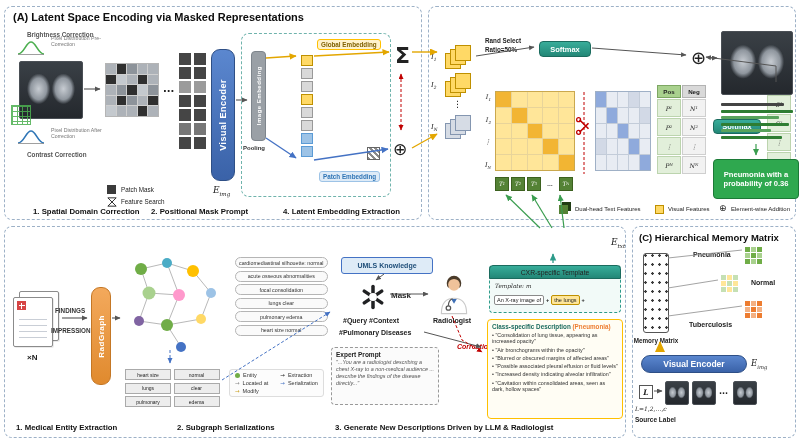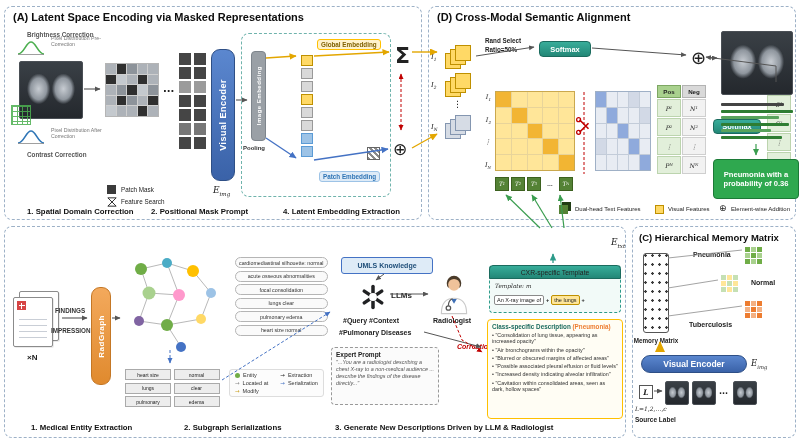--- a/index.html
+++ b/index.html
@@ -200,27 +200,26 @@
     <span class="tx ic" style="left:388px;top:132px;font-size:17px">⊕</span>
     <div class="abs hatch" style="left:362px;top:140px;width:13px;height:13px"></div>
 
     <span class="abs" style="left:102px;top:178px;width:9px;height:9px;background:#3b3b3b"></span>
     <span class="tx" style="left:116px;top:179px;font-size:6.3px">Patch Mask</span>
     <svg class="abs" style="left:102px;top:190px" width="10" height="10" viewBox="0 0 12 12">
         <path d="M1 1 H11 L1 11 H11 Z" fill="none" stroke="#333" stroke-width="1.2"></path>
       </svg>
     <span class="tx" style="left:116px;top:191px;font-size:6.3px">Feature Search</span>
 
-    <span class="tx step" style="left:22px;top:200px">1. Spatial Domain Correction</span>
+    <span class="tx step" style="left:28px;top:200px">1. Spatial Domain Correction</span>
     <span class="tx step" style="left:146px;top:200px">2. Positional Mask Prompt</span>
     <span class="tx step" style="left:278px;top:200px">4. Latent Embedding Extraction</span>
   </section>
 
   <section class="panel" style="left:428px;top:6px;width:368px;height:214px">
-    <h2 class="ptitle" style="left:8px;top:4px;font-size:11px">(D) Cross-Modal Semantic Alignment</h2>
 
     <span class="mlab" style="left:2px;top:46px"><span>I</span><sub>1</sub></span>
     <div class="stk y" style="left:16px;top:38px">
         <i></i>
         <i></i>
         <i></i>
       </div>
     <span class="mlab" style="left:2px;top:74px"><span>I</span><sub>2</sub></span>
     <div class="stk y" style="left:16px;top:66px">
         <i></i>
@@ -524,21 +523,21 @@
     </div>
 
     <svg class="abs" style="left:354px;top:56px" width="28" height="28" viewBox="0 0 24 24">
       <g stroke="#202123" stroke-width="3" stroke-linecap="round">
         <line x1="12" y1="3" x2="12" y2="21"></line>
         <line x1="4.5" y1="7" x2="19.5" y2="17"></line>
         <line x1="4.5" y1="17" x2="19.5" y2="7"></line>
       </g>
       <circle cx="12" cy="12" r="3.4" fill="#fff"></circle>
     </svg>
-    <span class="tx" style="left:386px;top:64px;font-size:8px;font-weight:bold">LLMs</span>
+    <span class="tx" style="left:386px;top:64px;font-size:8px;font-weight:bold">Mask</span>
     <span class="tx" style="left:338px;top:90px;font-size:7px;font-weight:bold">#Query #Context</span>
     <span class="tx" style="left:334px;top:102px;font-size:7px;font-weight:bold">#Pulmonary Diseases</span>
 
     <div class="exp" style="left:326px;top:120px;width:108px;height:58px">
       <h3>Expert Prompt</h3>
       <p>"...You are a radiologist describing a chest X-ray to a non-medical audience ... describe the findings of the disease directly..."</p>
     </div>
 
     <svg class="abs" style="left:432px;top:46px" width="34" height="42" viewBox="0 0 24 30">
       <path d="M12 2 a5.2 5.2 0 0 0 -5.2 5.2 q0 2 1 3.2 l8.4 0 q1 -1.2 1 -3.2 A5.2 5.2 0 0 0 12 2z" fill="#4a3b2a"></path>
@@ -571,22 +570,22 @@
           <div>• "Air bronchograms within the opacity"</div>
           <div>• "Blurred or obscured margins of affected areas"</div>
           <div>• "Possible associated pleural effusion or fluid levels"</div>
           <div>• "Increased density indicating alveolar infiltration"</div>
           <div>• "Cavitation within consolidated areas, seen as dark, hollow spaces"</div>
         </div>
     </div>
 
     <span class="tx math" style="left:606px;top:10px;font-size:9px"><span>E</span><sub>txt</sub></span>
 
-    <span class="tx step" style="left:26px;top:196px">1. Medical Entity Extraction</span>
-    <span class="tx step" style="left:179px;top:196px">2. Subgraph Serializations</span>
+    <span class="tx step" style="left:11px;top:196px">1. Medical Entity Extraction</span>
+    <span class="tx step" style="left:172px;top:196px">2. Subgraph Serializations</span>
     <span class="tx step" style="left:330px;top:196px">3. Generate New Descriptions Driven by LLM &amp; Radiologist</span>
   </section>
 
   <section class="panel" style="left:632px;top:226px;width:164px;height:212px">
     <h2 class="ptitle" style="left:6px;top:5px;font-size:9.5px">(C) Hierarchical Memory Matrix</h2>
 
     <div class="mem" style="left:10px;top:26px;width:26px;height:80px"></div>
     <span class="tx" style="left:0;top:110px;width:46px;text-align:center;font-size:6.3px;font-weight:bold;white-space:normal">Memory Matrix</span>
 
     <span class="tx" style="left:60px;top:24px;font-size:7px;font-weight:bold">Pneumonia</span>

